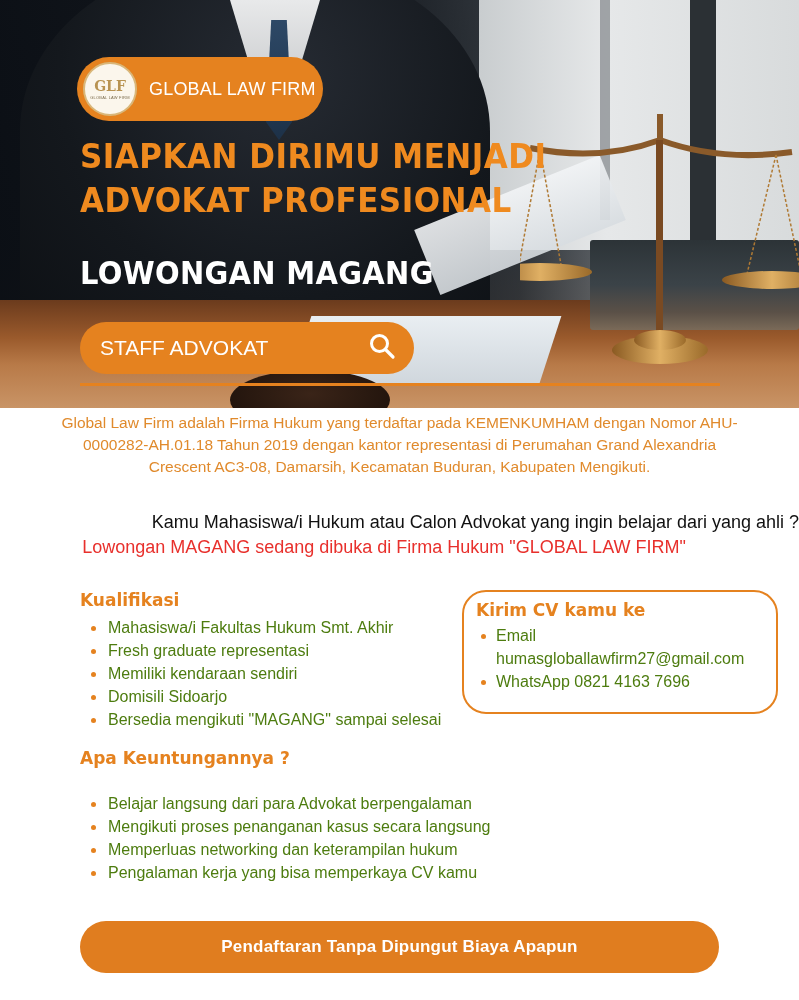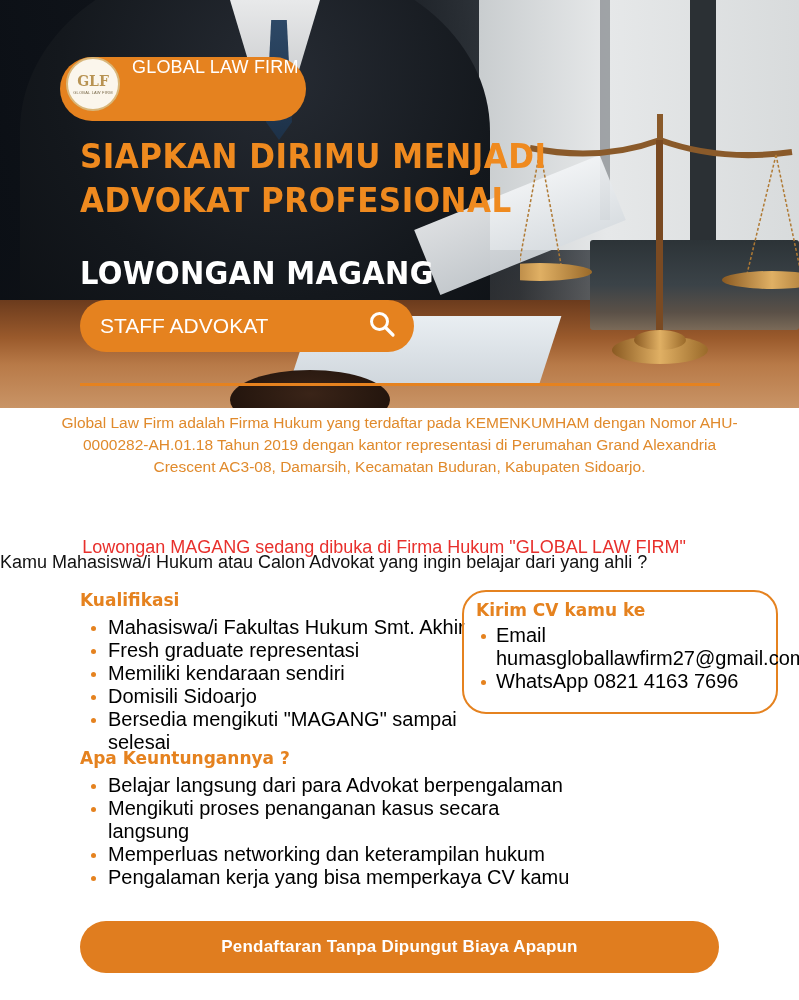--- a/index.html
+++ b/index.html
@@ -59,22 +59,22 @@
   }
   .hero .gavel {
     position: absolute; left: 230px; top: 370px; width: 160px; height: 60px;
     background: radial-gradient(ellipse at 50% 40%, #3a2418, #1a0f09);
     border-radius: 50%;
   }
   .hero .scale svg { position: absolute; left: 520px; top: 110px; }
 
   
   .brand-pill {
-    position: absolute; left: 60px; top: 57px; width: 246px; height: 64px;
-    background: #e5821f; border-radius: 32px; display: flex; align-items: flex-start;
+    position: absolute; left: 77px; top: 57px; width: 246px; height: 64px;
+    background: #e5821f; border-radius: 32px; display: flex; align-items: center;
   }
   .brand-logo {
     width: 54px; height: 54px; border-radius: 50%; margin-left: 6px;
     background: #fbf6ec; border: 2px solid #d9b77a;
     display: flex; flex-direction: column; align-items: center; justify-content: center;
   }
   .brand-logo .mono { font-family: "DejaVu Serif", serif; color: #b89352; font-size: 14px; font-weight: bold; line-height: 14px; }
   .brand-logo .tiny { font-size: 4px; color: #7a6a4a; letter-spacing: .2px; margin-top: 2px; }
   .brand-name { color: #ffffff; font-size: 18px; margin-left: 12px; letter-spacing: .2px; }
 
@@ -82,56 +82,56 @@
     position: absolute; left: 80px; top: 134px; color: #ef8a1f;
     font-family: "DejaVu Sans", sans-serif; font-weight: bold; font-size: 31px; line-height: 40px;
     letter-spacing: .5px; transform: scaleY(1.1); transform-origin: top left;
   }
   .subhead {
     position: absolute; left: 80px; top: 254px; color: #ffffff;
     font-family: "DejaVu Sans", sans-serif; font-weight: bold; font-size: 29px; letter-spacing: .3px;
     transform: scaleY(1.1); transform-origin: top left;
   }
   .search-pill {
-    position: absolute; left: 80px; top: 300px; width: 334px; height: 52px;
+    position: absolute; left: 80px; top: 322px; width: 334px; height: 52px;
     background: #e5821f; border-radius: 26px; display: flex; align-items: center; justify-content: space-between;
     padding: 0 18px 0 20px;
   }
   .search-pill .label { color: #ffffff; font-size: 21px; }
   .hero-rule { position: absolute; left: 80px; top: 383px; width: 640px; height: 3px; background: #e5821f; }
 
   
   .about {
     position: absolute; left: 0; top: 412px; width: 799px; text-align: center;
     color: #e08a2c; font-size: 15.5px; line-height: 22px;
   }
   .question {
-    position: absolute; left: 0; top: 510px; width: 799px; text-align: left;
-    color: #111111; font-size: 18px; line-height: 24px; margin-top: 40px;
+    position: absolute; left: 0; top: 510px; width: 799px; text-align: right;
+    color: #111111; font-size: 18px; line-height: 24px;
   }
   .opening {
     position: absolute; left: 0; top: 535px; width: 768px; text-align: center;
     color: #e8302c; font-size: 18px; line-height: 24px;
   }
 
   .section-title {
     color: #e5821f; font-family: "DejaVu Sans", sans-serif; font-weight: bold; font-size: 17px;
   }
   .bullets { list-style: none; }
   .bullets li {
-    color: #000000; font-size: 20px; line-height: 23px; position: relative; padding-left: 28px;
+    color: #4d7c0f; font-size: 16px; line-height: 23px; position: relative; padding-left: 28px;
   }
   .bullets li::before {
     content: ""; position: absolute; left: 11px; top: 10px; width: 5px; height: 5px; border-radius: 50%; background: #e5821f;
   }
 
   .qual { position: absolute; left: 80px; top: 590px; width: 400px; }
   .qual .bullets { margin-top: 6px; }
   .benefit { position: absolute; left: 80px; top: 748px; width: 500px; }
-  .benefit .bullets { margin-top: 6px; }
+  .benefit .bullets { margin-top: 24px; }
 
   .cv-box {
     position: absolute; left: 462px; top: 590px; width: 316px; height: 124px;
     border: 2px solid #e5821f; border-radius: 24px; padding: 8px 12px 8px 12px;
   }
   .cv-box .bullets { margin-top: 4px; }
   .cv-box .bullets li { padding-left: 20px; }
   .cv-box .bullets li::before { left: 5px; }
 
   .cta {
@@ -211,21 +211,21 @@
       </svg>
     </span>
   </div>
 
   <div class="hero-rule"></div>
 </section>
 
 <div class="about">
   <div>Global Law Firm adalah Firma Hukum yang terdaftar pada KEMENKUMHAM dengan Nomor AHU-</div>
   <div>0000282-AH.01.18 Tahun 2019 dengan kantor representasi di Perumahan Grand Alexandria</div>
-  <div>Crescent AC3-08, Damarsih, Kecamatan Buduran, Kabupaten Sidoarjo.</div>
+  <div>Crescent AC3-08, Damarsih, Kecamatan Buduran, Kabupaten Mengikuti.</div>
 </div>
 
 <div class="question">Kamu Mahasiswa/i Hukum atau Calon Advokat yang ingin belajar dari yang ahli ?</div>
 <div class="opening">Lowongan MAGANG sedang dibuka di Firma Hukum "GLOBAL LAW FIRM"</div>
 
 <div class="qual">
   <div class="section-title">Kualifikasi</div>
   <ul class="bullets">
     <li>Mahasiswa/i Fakultas Hukum Smt. Akhir</li>
     <li>Fresh graduate representasi</li>

